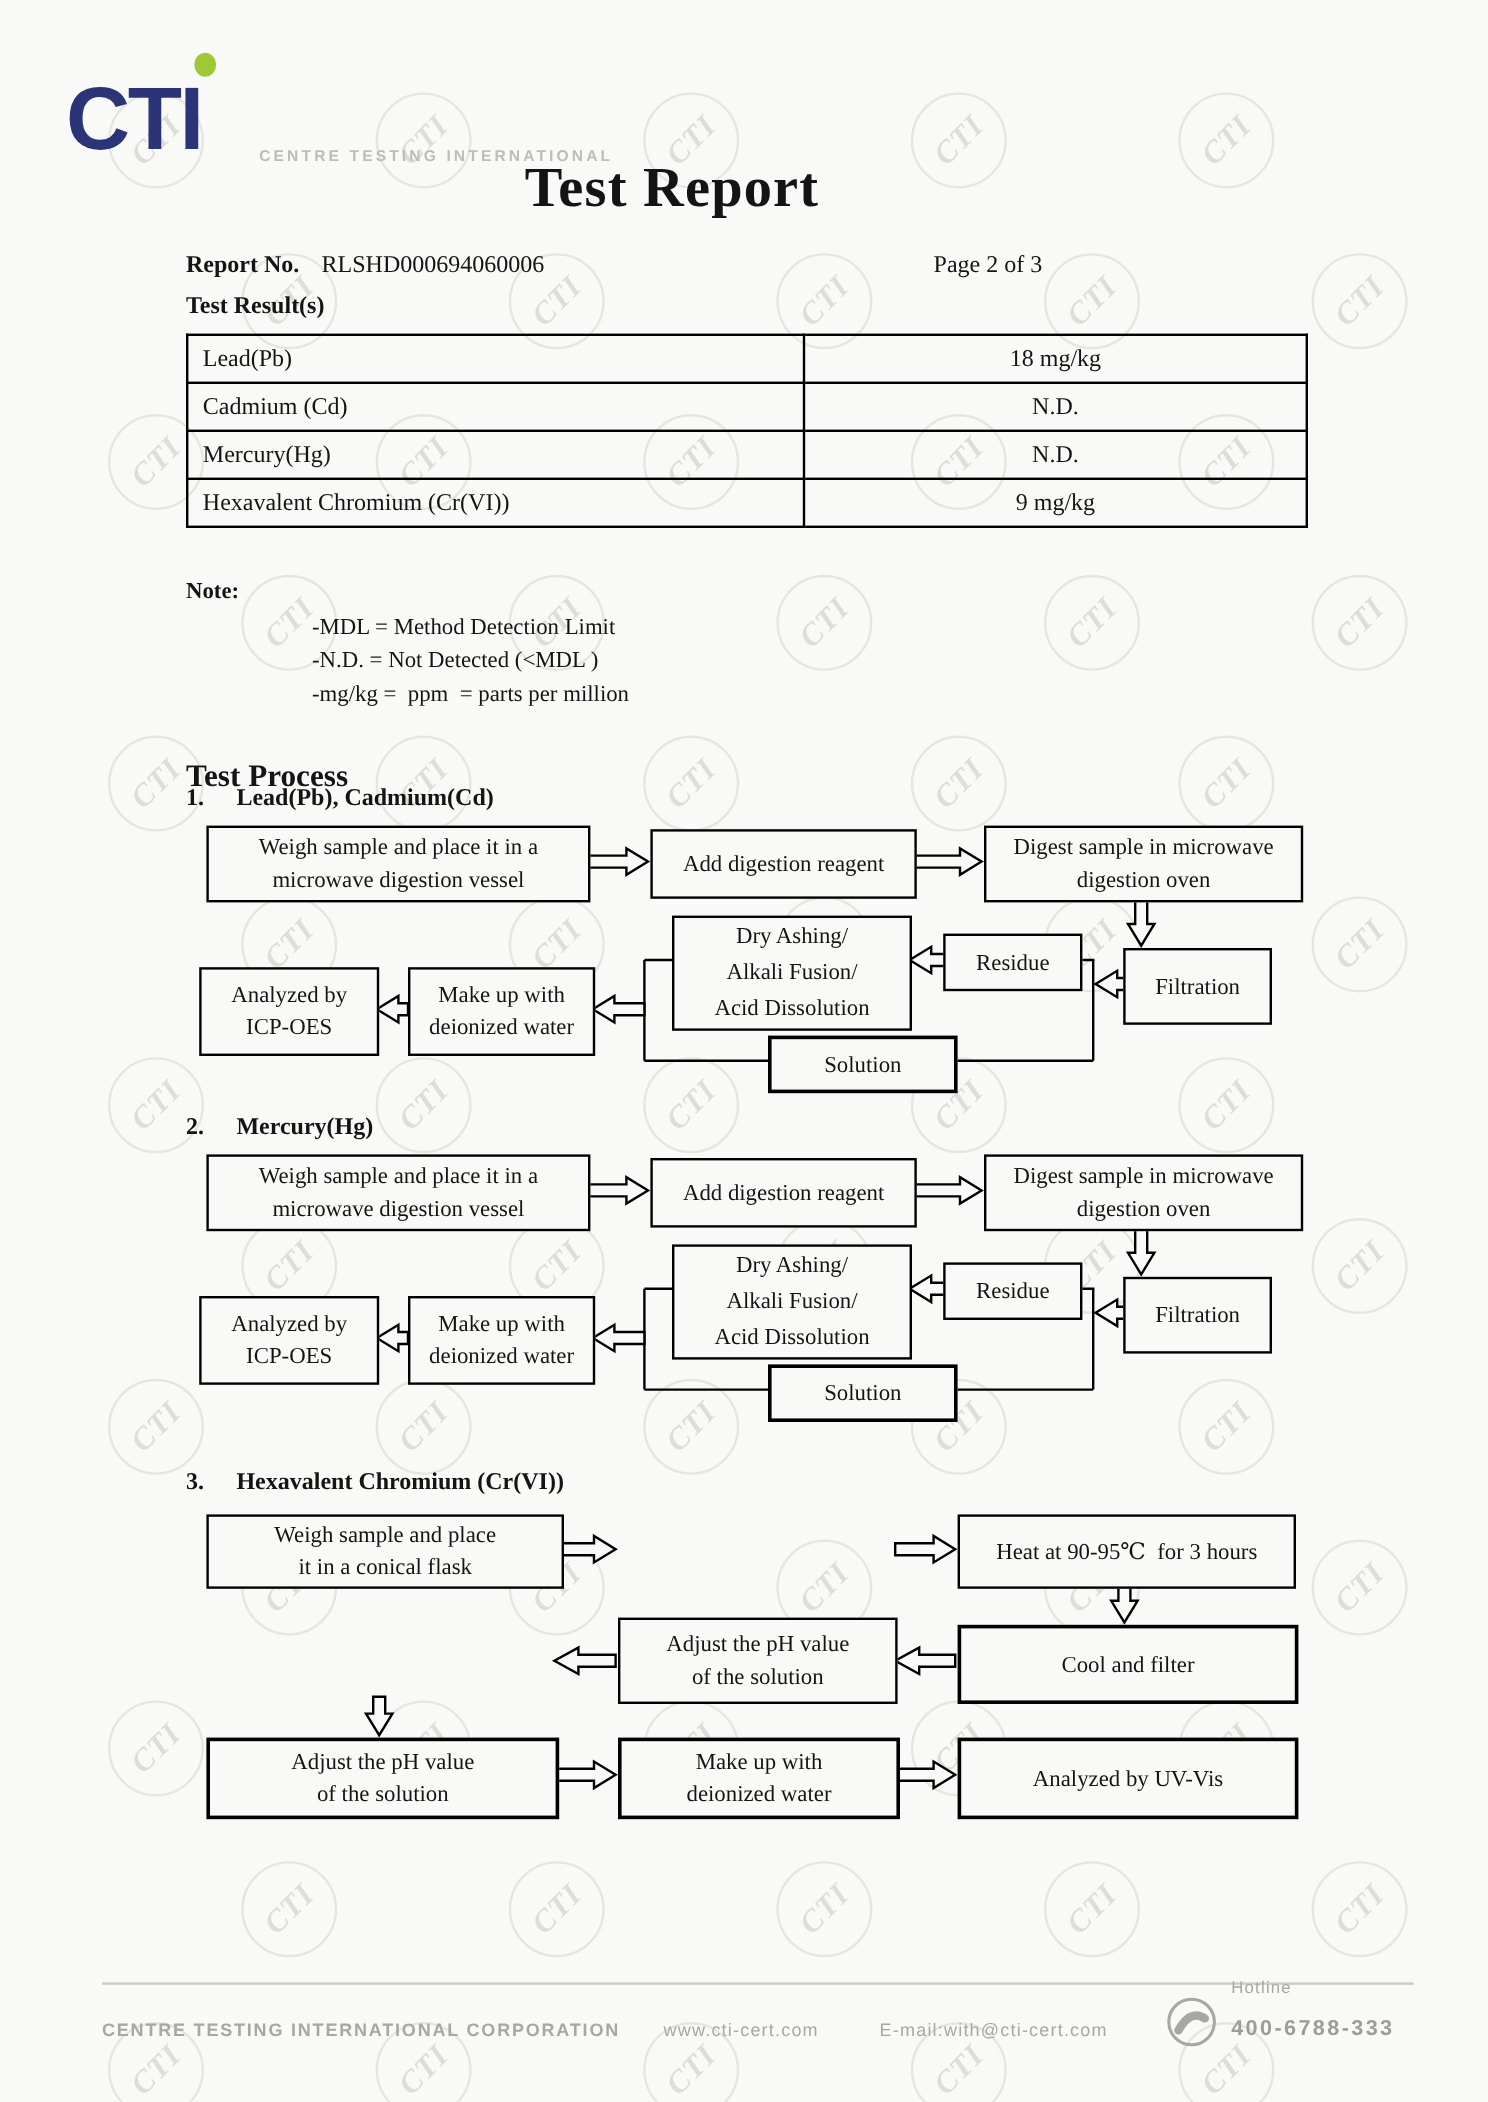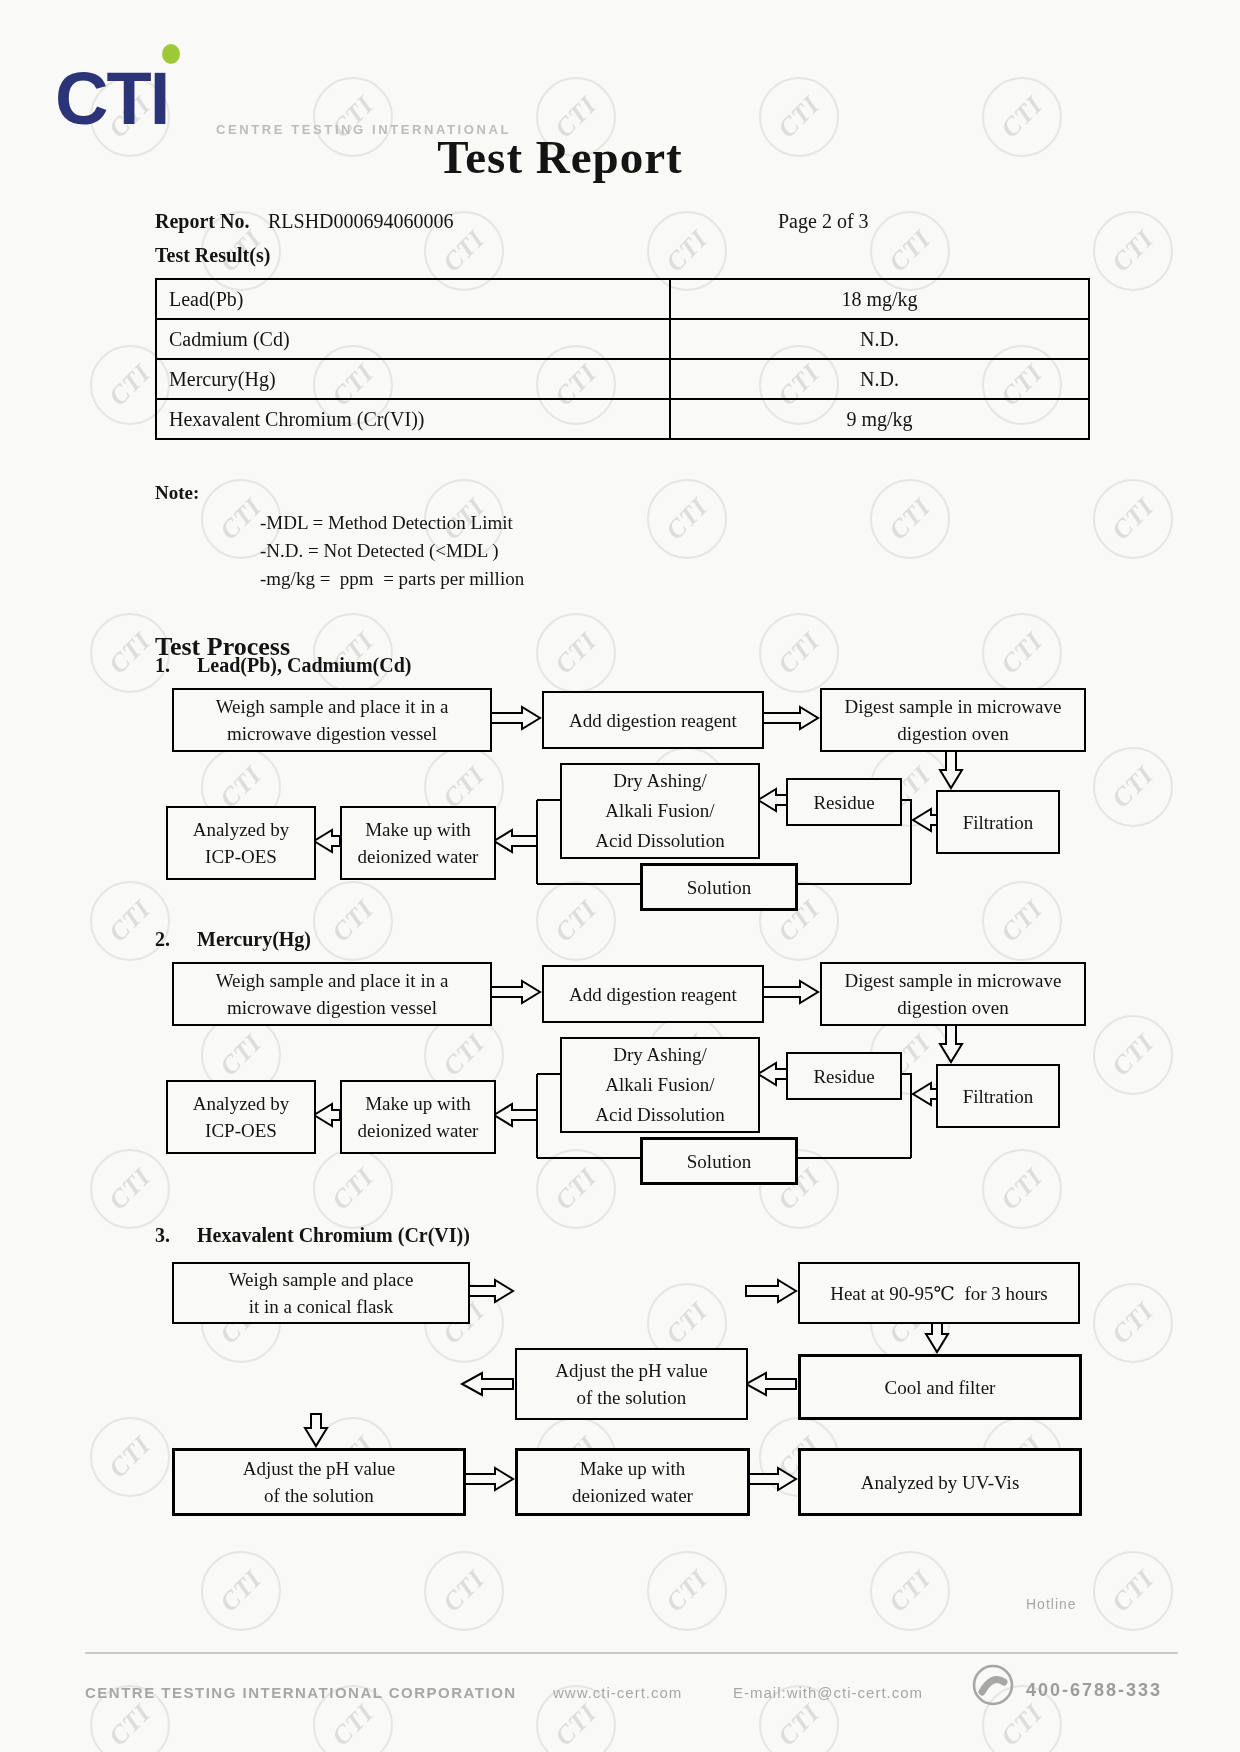--- a/index.html
+++ b/index.html
@@ -37,21 +37,21 @@
         font-size:19px;line-height:27px;white-space:pre-wrap;}
   .thick{border-width:3px;}
   .cline{stroke:#000;stroke-width:2;}
   .harrow{fill:#f9f9f7;stroke:#000;stroke-width:2;stroke-linejoin:miter;}
   
   .f-line{left:85px;top:1652px;width:1093px;height:2px;background:#cbcbc9;}
   .fsans{font-family:"Liberation Sans","DejaVu Sans",sans-serif;color:#a7a7a5;}
   .f-company{left:85px;top:1684px;font-size:15px;letter-spacing:1.5px;font-weight:600;}
   .f-web{left:553px;top:1684px;font-size:15px;letter-spacing:1px;}
   .f-mail{left:733px;top:1684px;font-size:15px;letter-spacing:1px;}
-  .f-hotline{left:1026px;top:1596px;font-size:14px;letter-spacing:1px;}
+  .f-hotline{left:1026px;top:1648px;font-size:14px;letter-spacing:1px;}
   .f-number{left:1026px;top:1680px;font-size:18px;font-weight:700;letter-spacing:2px;color:#9c9c9a;}
   .f-phone{left:970px;top:1662px;}
 </style>
 </head>
 <body>
 
 <div class="page">
   <div id="wm-layer">
       <div class="wm" style="left: 90px; top: 77px;">
         <span>CTI</span>

